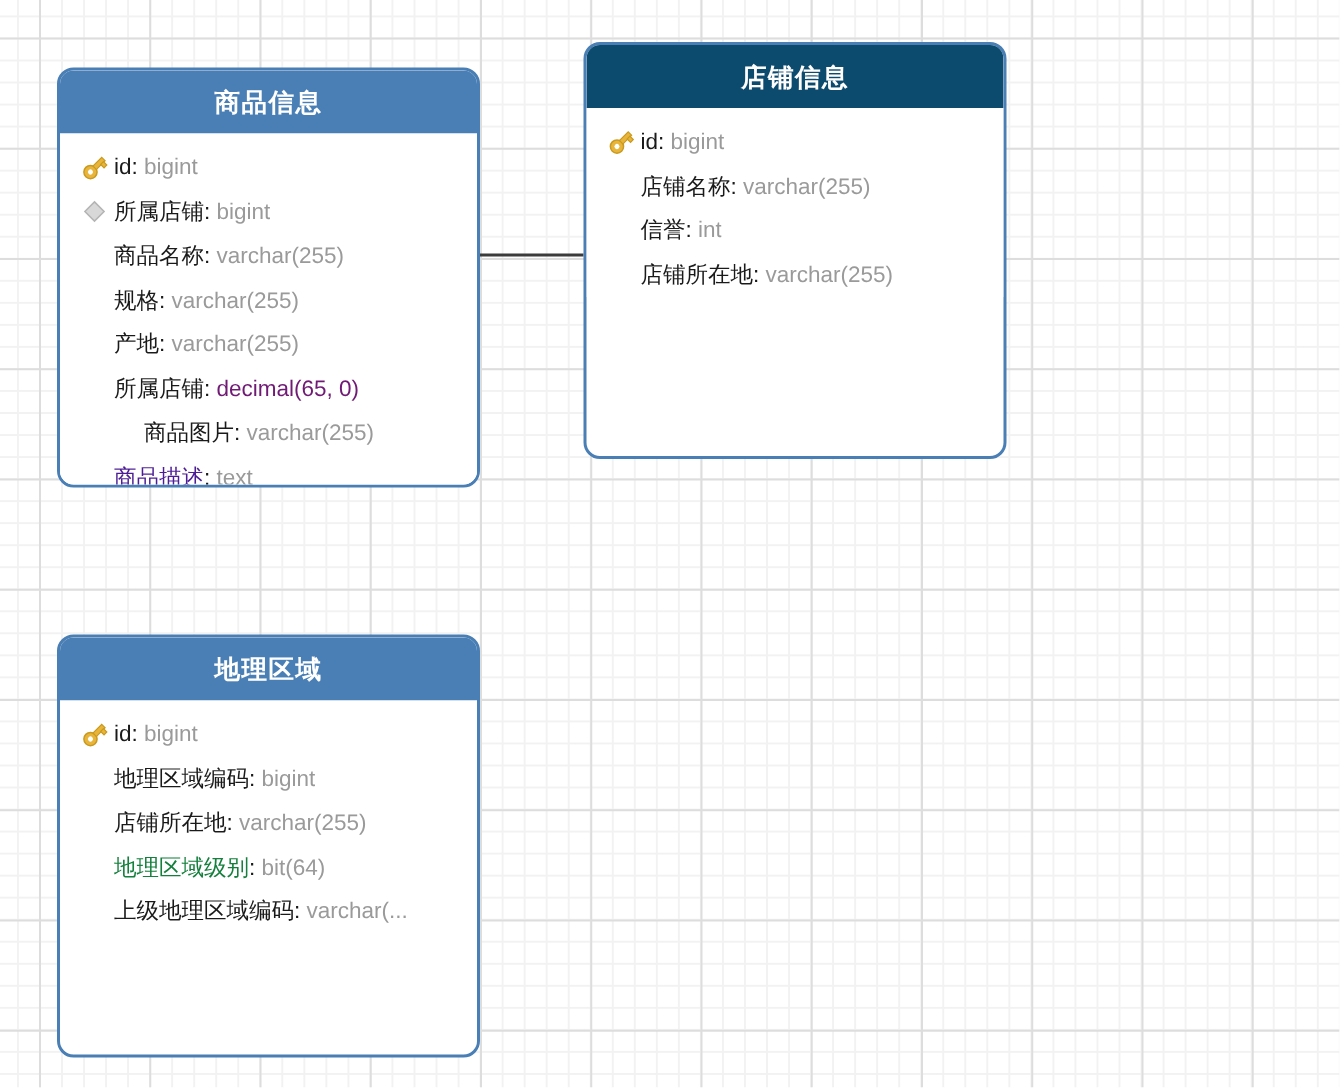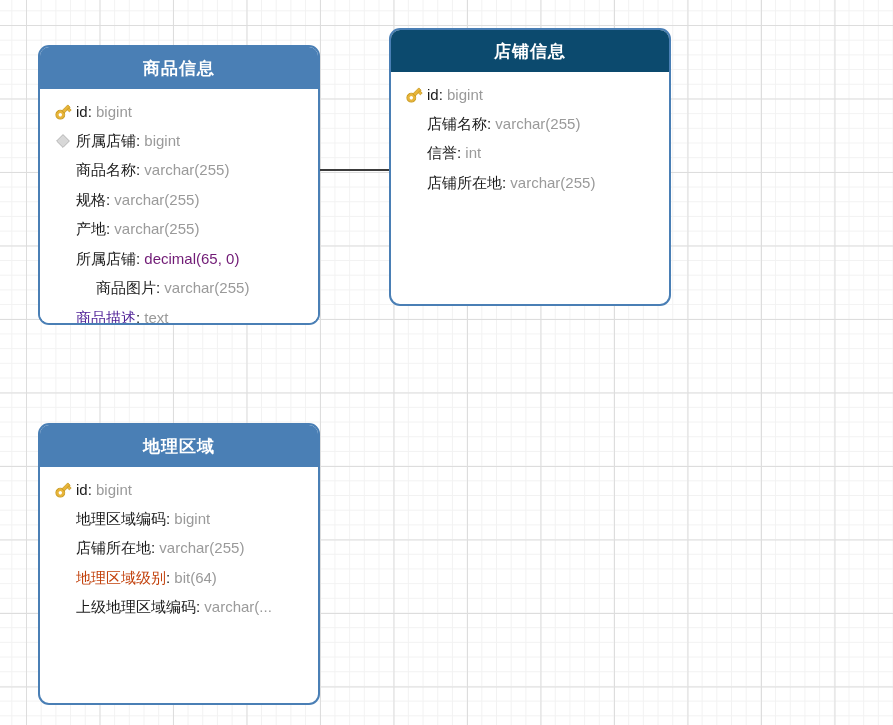--- a/index.html
+++ b/index.html
@@ -206,21 +206,21 @@
         <div class="field-row">
           <span class="field-marker"></span>
           <span class="field-text"><span class="field-name" style="color: rgb(26, 26, 26);">地理区域编码</span><span class="field-sep">: </span><span class="field-type" style="color: rgb(154, 154, 154);">bigint</span></span>
         </div>
         <div class="field-row">
           <span class="field-marker"></span>
           <span class="field-text"><span class="field-name" style="color: rgb(26, 26, 26);">店铺所在地</span><span class="field-sep">: </span><span class="field-type" style="color: rgb(154, 154, 154);">varchar(255)</span></span>
         </div>
         <div class="field-row">
           <span class="field-marker"></span>
-          <span class="field-text"><span class="field-name" style="color: #c2410c;">地理区域级别</span><span class="field-sep">: </span><span class="field-type" style="color: rgb(154, 154, 154);">bit(64)</span></span>
+          <span class="field-text"><span class="field-name" style="color: #15803d;">地理区域级别</span><span class="field-sep">: </span><span class="field-type" style="color: rgb(154, 154, 154);">bit(64)</span></span>
         </div>
         <div class="field-row">
           <span class="field-marker"></span>
           <span class="field-text"><span class="field-name" style="color: rgb(26, 26, 26);">上级地理区域编码</span><span class="field-sep">: </span><span class="field-type" style="color: rgb(154, 154, 154);">varchar(...</span></span>
         </div>
       </div>
     </div>
   </div>
 
 </body></html>

